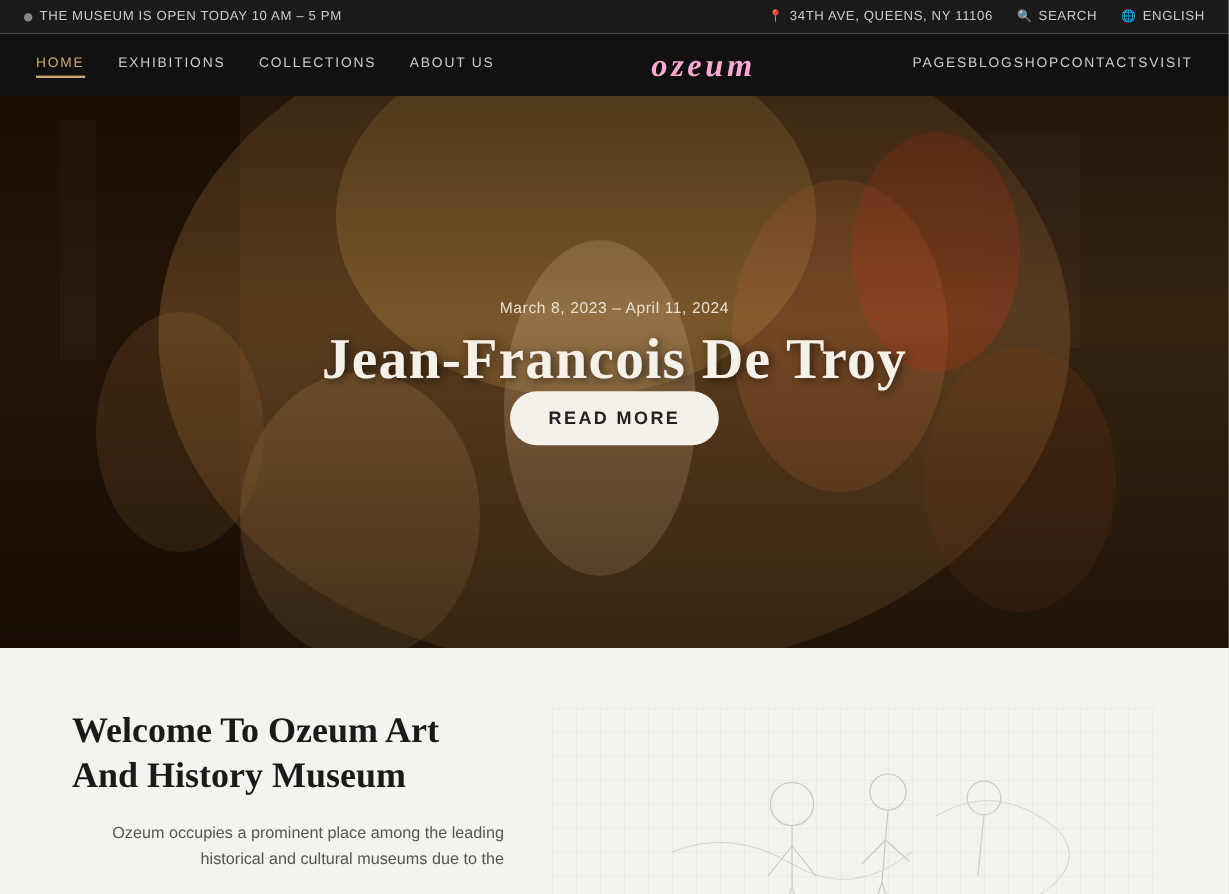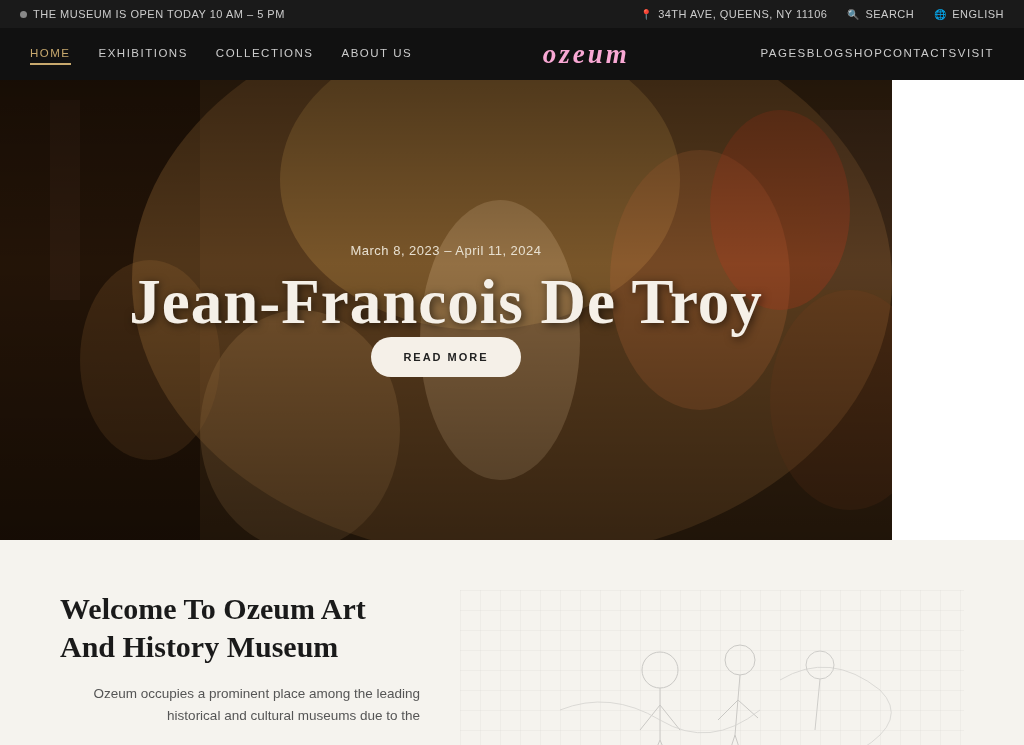--- a/index.html
+++ b/index.html
@@ -51,21 +51,21 @@
       color: #f9a8d4;
       letter-spacing: 3px;
       font-style: italic;
       font-weight: bold;
       cursor: pointer;
     }
 
     
     .hero {
       position: relative;
-      width: 892px;
+      width: 1024px;
       height: 460px;
       overflow: hidden;
       display: flex;
       align-items: center;
       justify-content: center;
     }
     
     .hero-painting {
       position: absolute;
       inset: 0;
@@ -81,33 +81,33 @@
     }
     .hero-date {
       font-family: Arial, sans-serif;
       font-size: 13px;
       color: #e8e0d0;
       letter-spacing: 0.5px;
       margin-bottom: 10px;
     }
     .hero-title {
       font-family: 'Georgia', serif;
-      font-size: 63px;
+      font-size: 48px;
       font-weight: bold;
       color: #f5f0e8;
       letter-spacing: 1px;
       line-height: 1.1;
       text-shadow: 2px 2px 8px rgba(0,0,0,0.6);
     }
     .hero-btn {
       display: inline-block;
       background: #f5f0e8;
       color: #222;
       font-family: Arial, sans-serif;
-      font-size: 11px;
+      font-size: 15px;
       letter-spacing: 2px;
       text-transform: uppercase;
       padding: 14px 32px;
       border-radius: 30px;
       cursor: pointer;
       border: none;
       font-weight: 600;
       transition: background 0.2s;
     }
 

